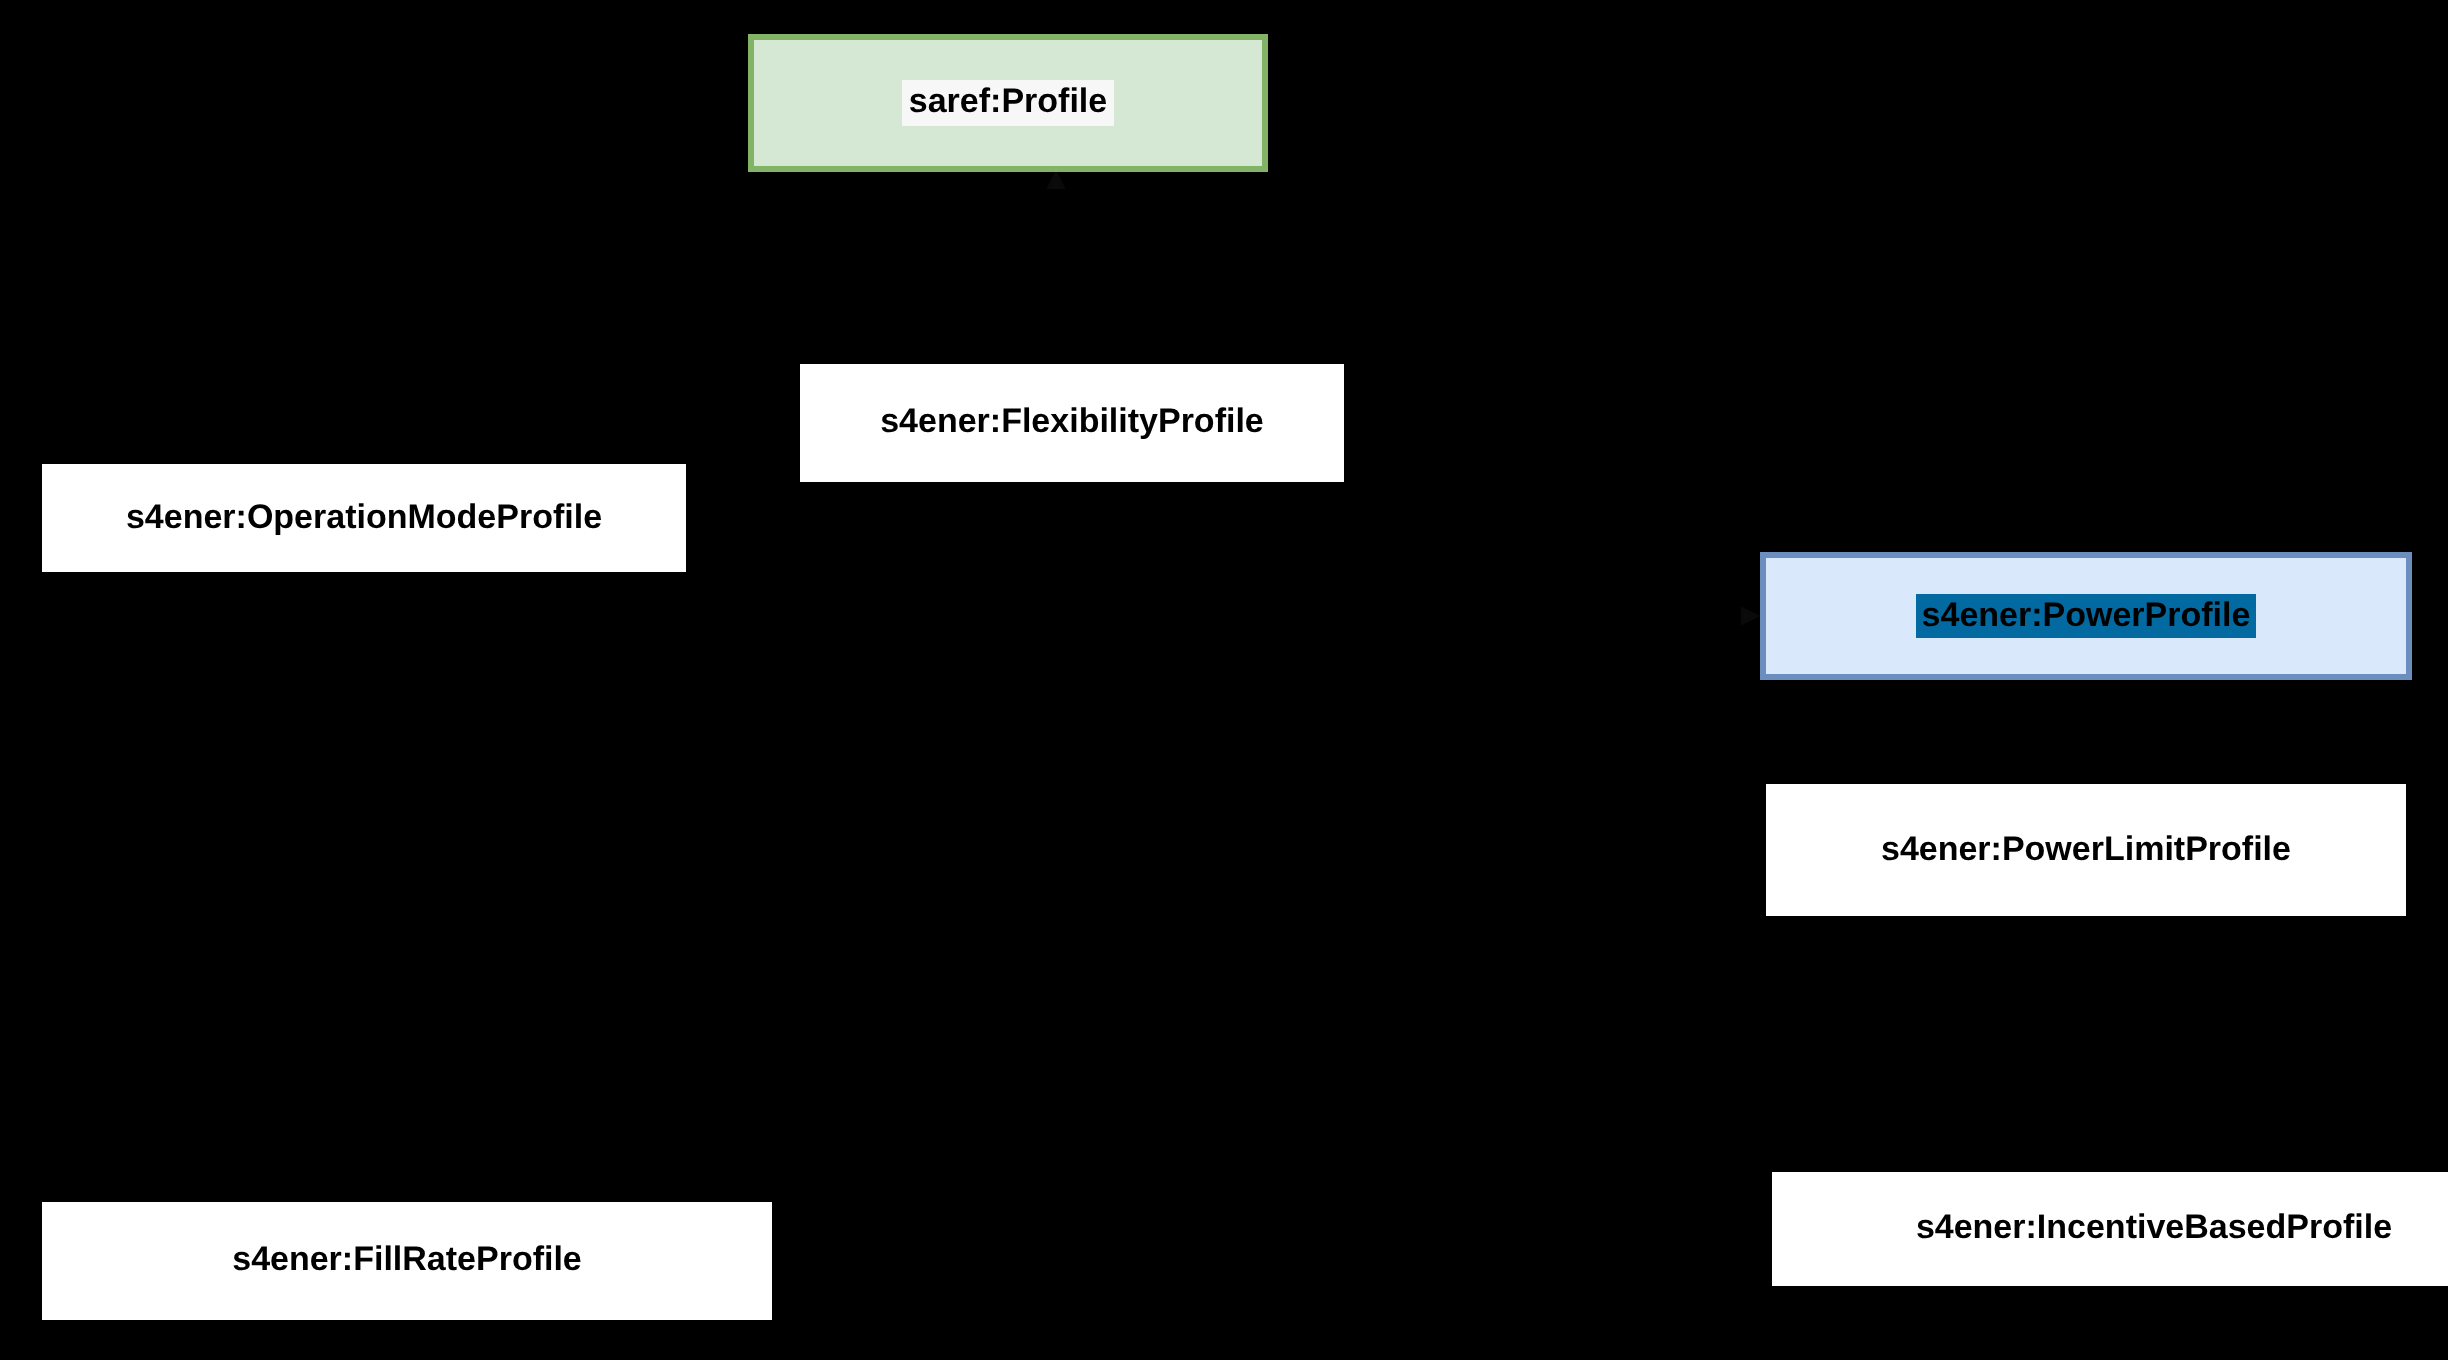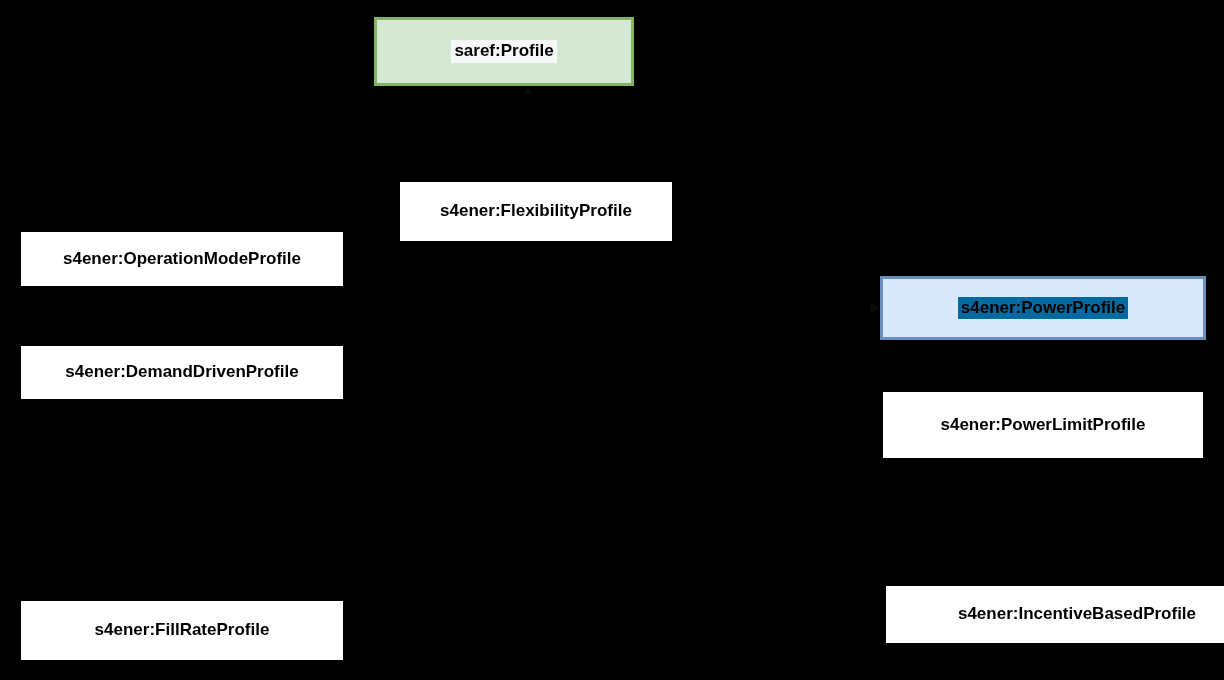--- a/index.html
+++ b/index.html
@@ -93,26 +93,23 @@
   </div>
 
   <div class="node plain" style="left:400px; top:150px; width:272px; height:59px;margin-top:32px;">
     <span class="node-label">s4ener:FlexibilityProfile</span>
   </div>
 
   <div class="node plain" style="left:21px; top:232px; width:322px; height:54px;">
     <span class="node-label">s4ener:OperationModeProfile</span>
   </div>
 
-  <div class="node plain" style="left:21px; top:346px; width:322px; height:53px;">
-    <span class="node-label">s4ener:DemandDrivenProfile</span>
-  </div>
 
 
-  <div class="node plain" style="left:21px; top:601px; width:322px; height:59px;">
+  <div class="node plain" style="left:21px; top:601px; width:365px; height:59px;">
     <span class="node-label">s4ener:FillRateProfile</span>
   </div>
 
   <div class="node blue" style="left:880px; top:276px; width:326px; height:64px;">
     <span class="node-label">s4ener:PowerProfile</span>
   </div>
 
   <div class="node plain" style="left:883px; top:392px; width:320px; height:66px;">
     <span class="node-label">s4ener:PowerLimitProfile</span>
   </div>

